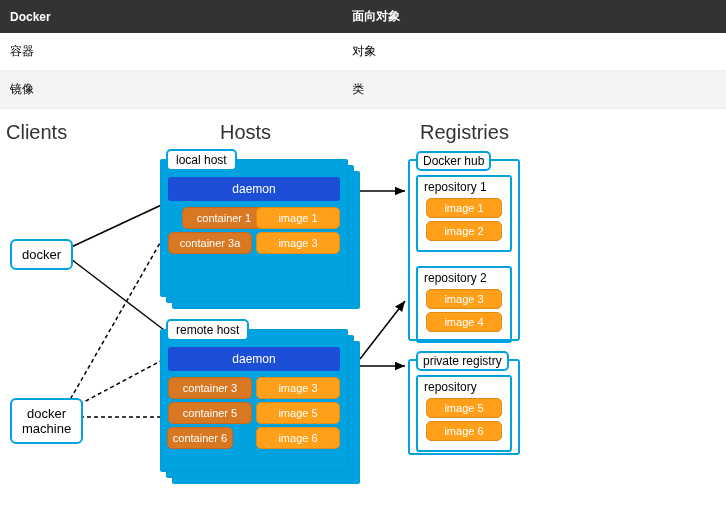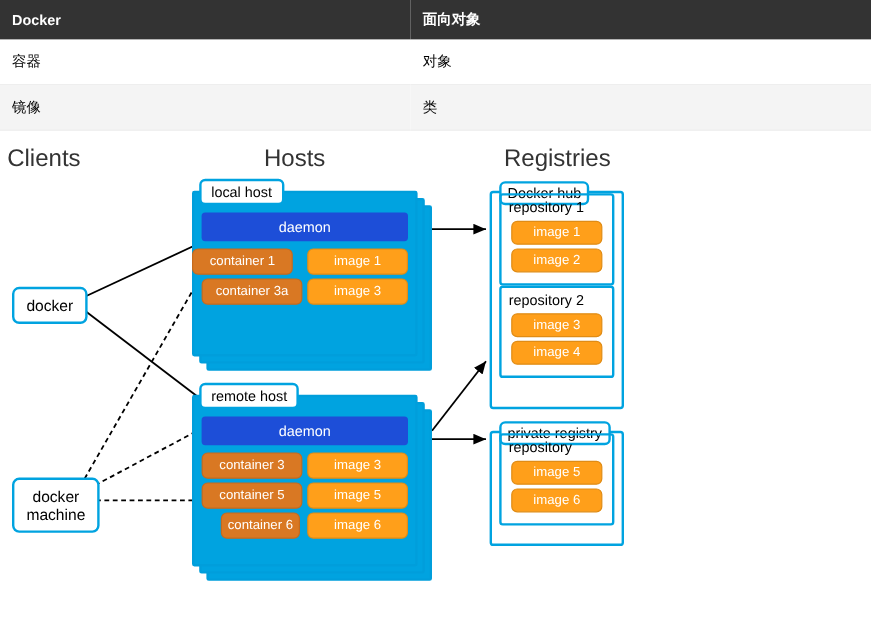--- a/index.html
+++ b/index.html
@@ -14,21 +14,21 @@
 .client-box{position:absolute;border:2px solid #00a3e0;border-radius:6px;background:#fff;padding:6px 10px;font-size:13px;text-align:center}
 .stack{position:absolute}
 .stack-bg{position:absolute;border:2px solid #009EDB;background:#00a3e0;border-radius:2px}
 .host-label{position:absolute;background:#fff;border:2px solid #00a3e0;border-radius:5px;padding:2px 8px;font-size:12px}
 .daemon{position:absolute;background:#1d4ed8;color:#fff;border-radius:3px;text-align:center;padding:5px 0;font-size:12px}
 .chip{position:absolute;border-radius:5px;text-align:center;font-size:11px;color:#fff;padding:4px 0}
 .c-cont{background:#d97823;border:1px solid #c56a1d}
 .c-img{background:#ff9f1a;border:1px solid #e08c15}
 .reg-box{position:absolute;border:2px solid #00a3e0;border-radius:3px;background:#fff}
 .reg-title{position:absolute;top:-10px;left:6px;background:#fff;border:2px solid #00a3e0;border-radius:5px;padding:1px 5px;font-size:12px}
-.repo{border:2px solid #00a3e0;border-radius:3px;margin:0 6px;padding:18px 6px 6px;position:relative}
+.repo{border:2px solid #00a3e0;border-radius:3px;margin:14px 6px;padding:18px 6px 6px;position:relative}
 .repo-title{position:absolute;top:3px;left:6px;font-size:12px}
 .repo .pill{background:#ff9f1a;border:1px solid #e08c15;border-radius:5px;color:#fff;font-size:11px;text-align:center;padding:3px 0;margin:3px 2px}
 svg.arrows{position:absolute;left:0;top:0;width:726px;height:406px;pointer-events:none}
 </style>
 </head>
 <body>
 
 <table class="tbl">
 <thead>
       <tr>
@@ -73,37 +73,37 @@
 <div class="client-box" style="left:10px;top:128px">docker</div>
 <div class="client-box" style="left:10px;top:287px;white-space:pre-line">docker
 machine</div>
 
 <div class="stack" style="left:160px;top:48px;width:200px;height:150px">
 <div class="stack-bg" style="left:12px;top:12px;width:188px;height:138px"></div>
 <div class="stack-bg" style="left:6px;top:6px;width:188px;height:138px"></div>
 <div class="stack-bg" style="left:0;top:0;width:188px;height:138px"></div>
 <div class="host-label" style="left:6px;top:-10px">local host</div>
 <div class="daemon" style="left:8px;top:18px;width:172px">daemon</div>
-<div class="chip c-cont" style="left:0;top:48px;width:84px">container 1</div>
+<div class="chip c-cont" style="left:22px;top:48px;width:84px">container 1</div>
 <div class="chip c-img" style="left:96px;top:48px;width:84px">image 1</div>
 <div class="chip c-cont" style="left:8px;top:73px;width:84px">container 3a</div>
 <div class="chip c-img" style="left:96px;top:73px;width:84px">image 3</div>
 </div>
 
 <div class="stack" style="left:160px;top:218px;width:200px;height:155px">
 <div class="stack-bg" style="left:12px;top:12px;width:188px;height:143px"></div>
 <div class="stack-bg" style="left:6px;top:6px;width:188px;height:143px"></div>
 <div class="stack-bg" style="left:0;top:0;width:188px;height:143px"></div>
 <div class="host-label" style="left:6px;top:-10px">remote host</div>
 <div class="daemon" style="left:8px;top:18px;width:172px">daemon</div>
 <div class="chip c-cont" style="left:8px;top:48px;width:84px">container 3</div>
 <div class="chip c-img" style="left:96px;top:48px;width:84px">image 3</div>
 <div class="chip c-cont" style="left:8px;top:73px;width:84px">container 5</div>
 <div class="chip c-img" style="left:96px;top:73px;width:84px">image 5</div>
-<div class="chip c-cont" style="left:24px;top:98px;width:66px">container 6</div>
+<div class="chip c-cont" style="left:7px;top:98px;width:66px">container 6</div>
 <div class="chip c-img" style="left:96px;top:98px;width:84px">image 6</div>
 </div>
 
 <div class="reg-box" style="left:408px;top:48px;width:112px;height:182px">
 <div class="reg-title">Docker hub</div>
 <div class="repo">
 <div class="repo-title">repository 1</div>
 <div class="pill">image 1</div>
 <div class="pill">image 2</div>
 </div>

